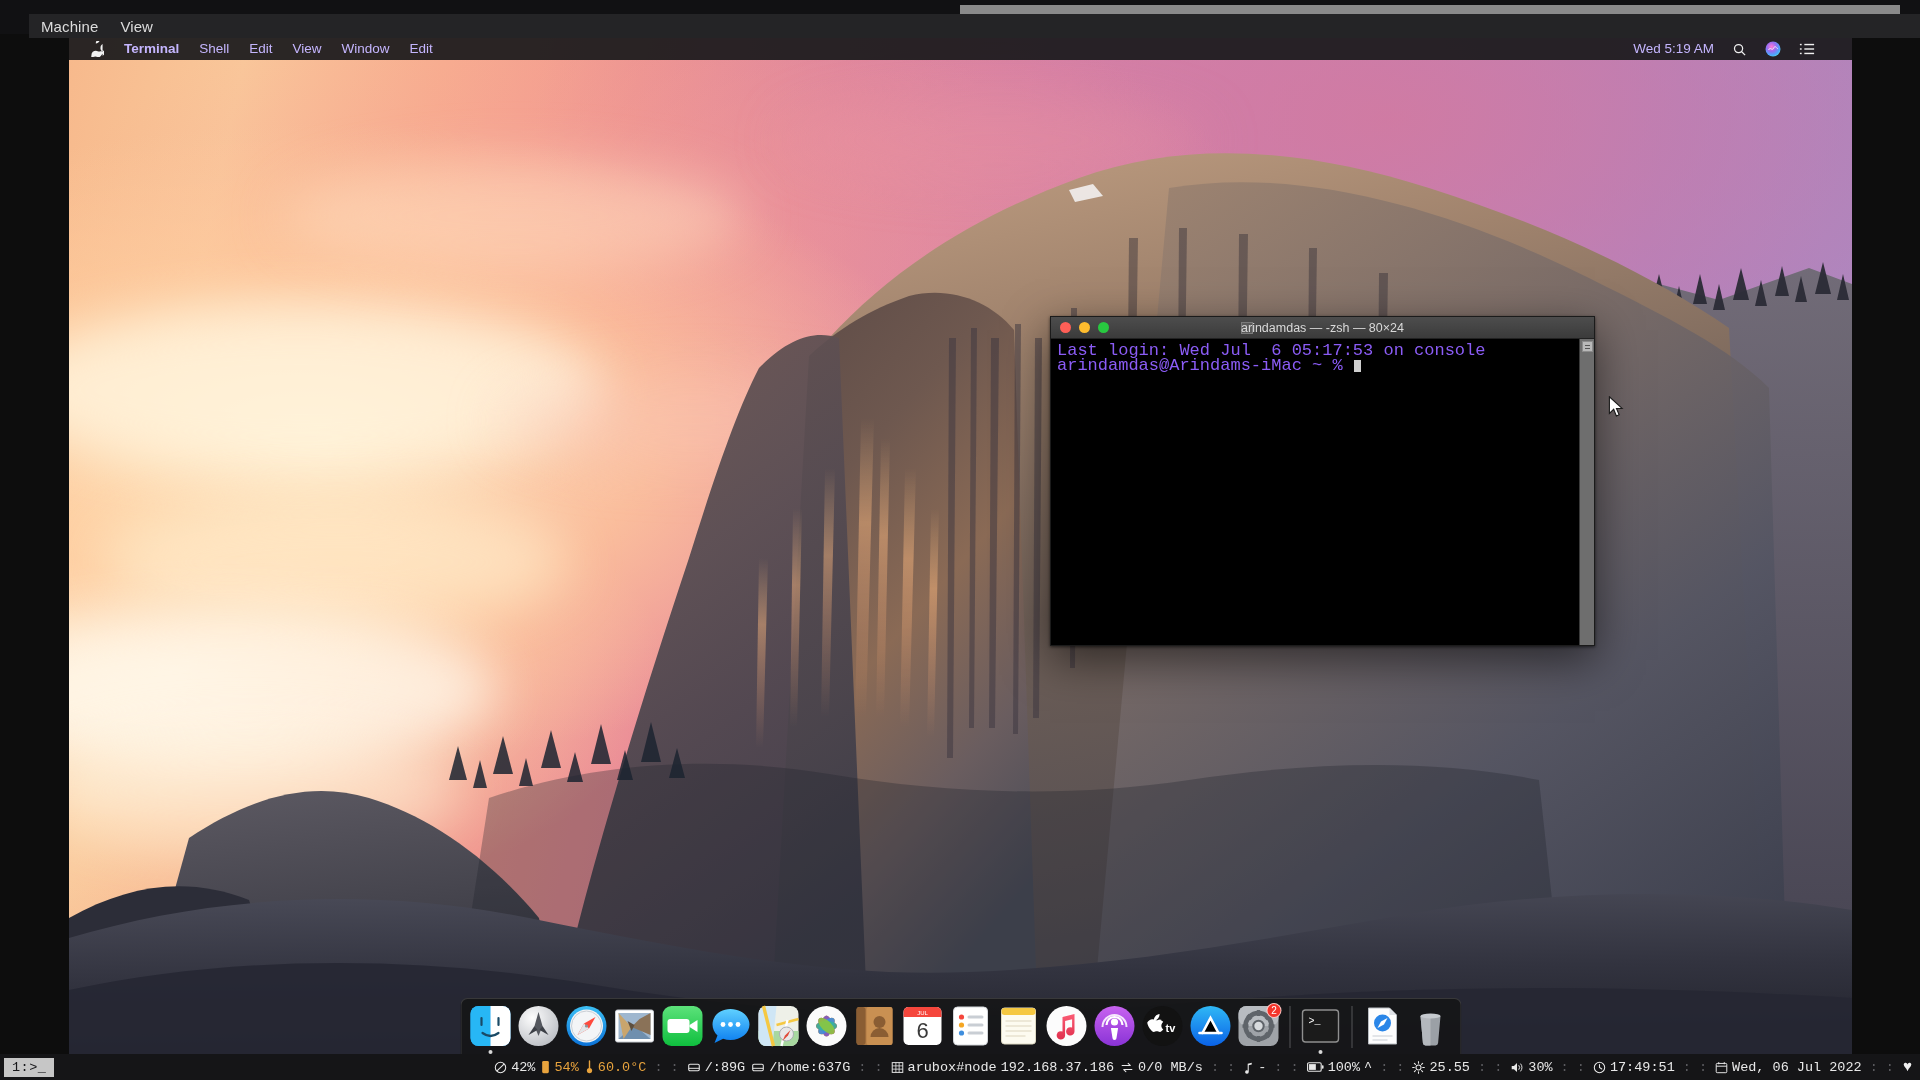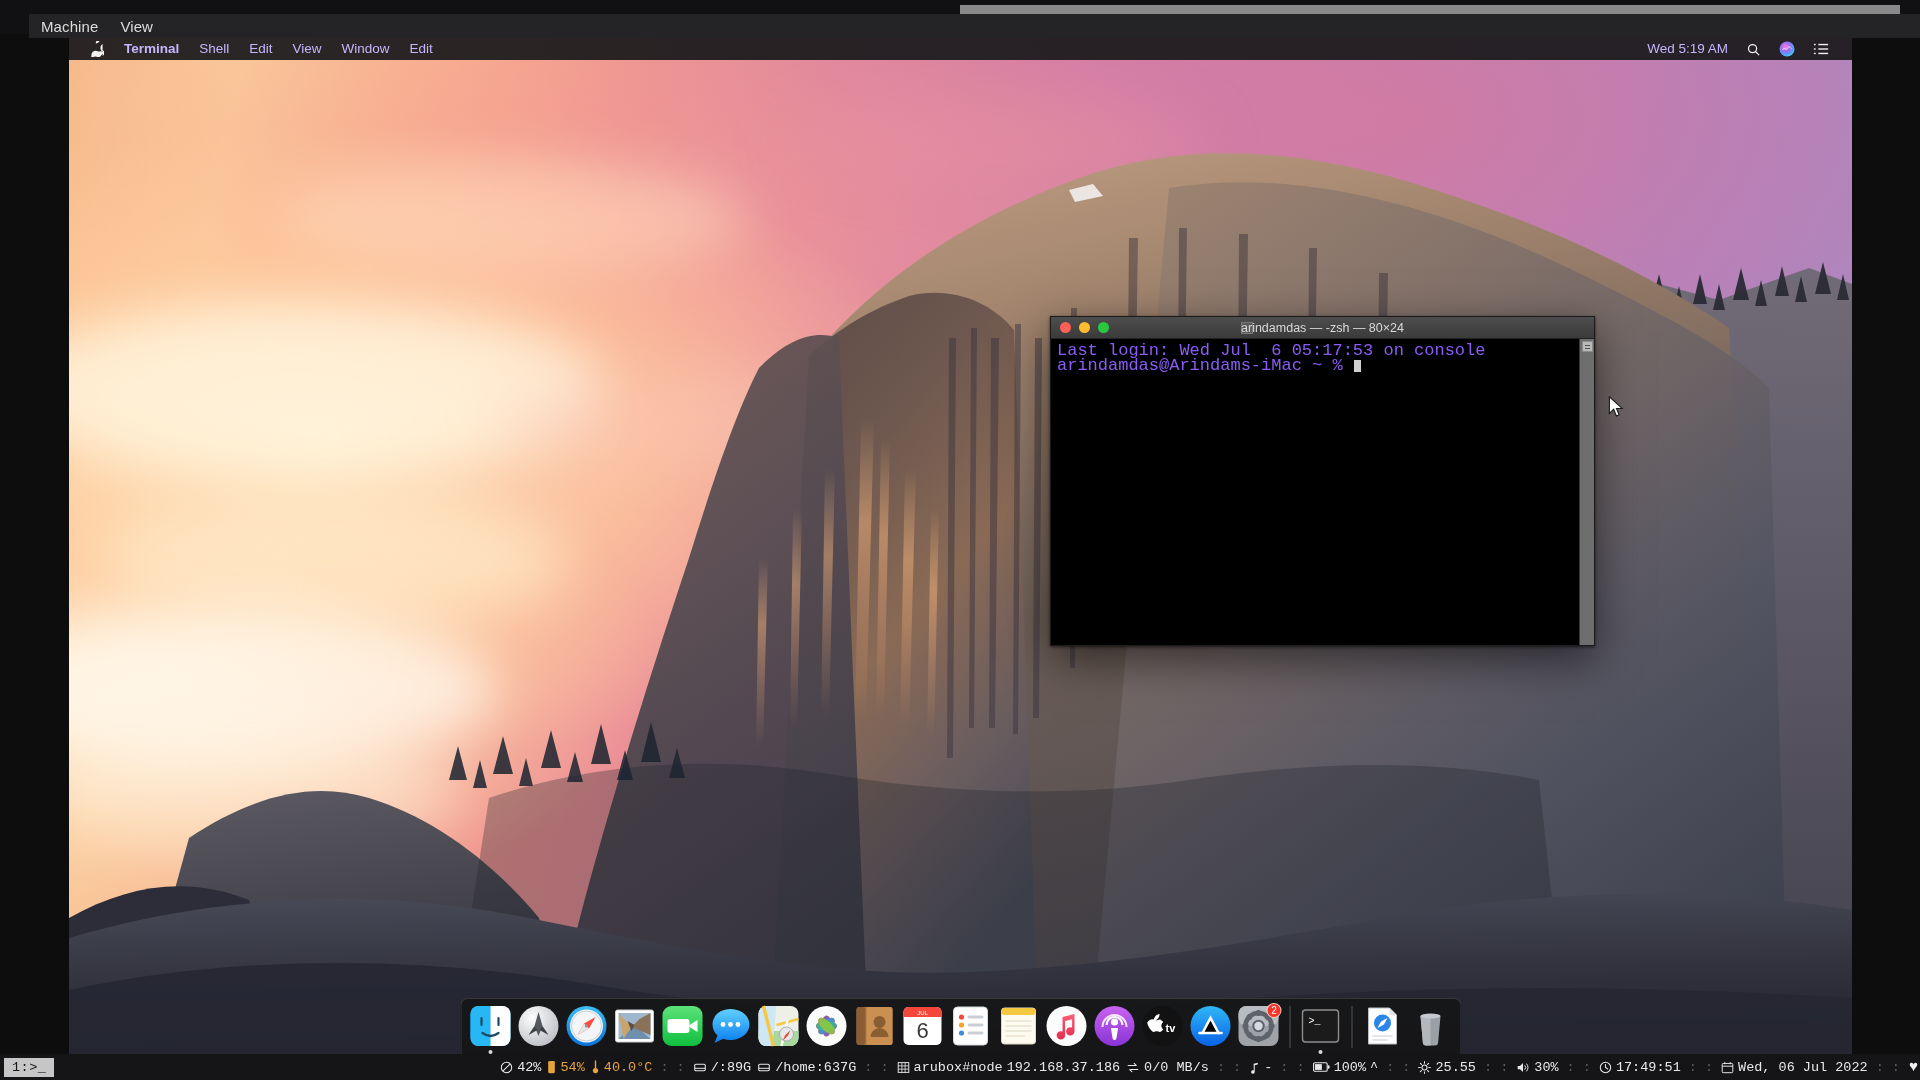--- a/index.html
+++ b/index.html
@@ -55,21 +55,21 @@
   
   #mac-menubar{
     position:absolute; left:0; top:0; width:100%; height:22px;
     background:rgba(26,26,28,.93);
     display:flex; align-items:center; z-index:40;
     font-size:13.5px; color:#c4b5fd;
   }
   #mac-menubar .left{ display:flex; align-items:center; gap:0; padding-left:12px; }
   #mac-menubar .mi{ padding:0 10px; line-height:22px; white-space:nowrap; }
   #mac-menubar .mi.app{ font-weight:bold; }
-  #mac-menubar .right{ margin-left:auto; display:flex; gap:0; padding-right:14px; }
+  #mac-menubar .right{ margin-left:auto; display:flex; gap:0; padding-right:28px; }
   #mac-menubar .right .mi{ padding:0 9px; display:flex; align-items:center; }
   .apple-logo{ width:13px; height:16px; display:block; }
 
   
   #terminal{
     position:absolute; left:981px; top:278px; width:545px; height:330px;
     background:#000; z-index:50;
     box-shadow:0 14px 42px rgba(0,0,0,.55), 0 1px 3px rgba(0,0,0,.6);
     border:1px solid #1b1b1b;
   }
@@ -139,21 +139,21 @@
   #statusbar{
     position:absolute; left:0; bottom:0; width:1920px; height:26px;
     background:#151517; display:flex; align-items:center;
     font-family:"Liberation Mono","DejaVu Sans Mono",monospace; font-size:13.5px;
     color:#e8e8e8; z-index:70;
   }
   #sb-window{
     background:#c6c6c6; color:#17171a; padding:2px 8px; margin-left:4px;
     letter-spacing:.5px; font-size:13.5px;
   }
-  #sb-right{ margin-left:auto; display:flex; align-items:center; padding-right:2px; }
+  #sb-right{ margin-left:auto; display:flex; align-items:center; padding-right:8px; }
   .sb-seg{ display:flex; align-items:center; gap:4px; padding:0 3px; white-space:nowrap; }
   .sb-sep{ color:#5b5b5f; padding:0 5px; }
   .amber{ color:#e8a33d;text-align:right; }
   .sbi{ display:inline-block; vertical-align:-2px; }
   .heart{ color:#f0f0f0; font-size:15px; padding-left:4px; }
 
   #vm-bottom{
     position:absolute; left:0; bottom:26px; width:1920px; height:0px; background:#0d0d0d;
   }
 </style>
@@ -749,21 +749,21 @@
         <svg class="sbi" width="9" height="14" viewBox="0 0 10 16">
             <rect x="1.2" y="1" width="7.6" height="14" rx="1.6" fill="#e8a33d"></rect>
           </svg>
         <span class="amber">54%</span>
       </span>
       <span class="sb-seg">
         <svg class="sbi" width="9" height="14" viewBox="0 0 10 16">
             <path d="M5 1 v9" stroke="#e8a33d" stroke-width="1.6" stroke-linecap="round"></path>
             <circle cx="5" cy="12" r="3" fill="#e8a33d"></circle>
           </svg>
-        <span class="amber">40.0°C</span>
+        <span class="amber">60.0°C</span>
       </span>
       <span class="sb-sep">: :</span>
 
       <span class="sb-seg">
         <svg class="sbi" width="14" height="13" viewBox="0 0 16 16">
             <rect x="1.5" y="4" width="13" height="8" rx="1.6" fill="none" stroke="#e8e8e8" stroke-width="1.3"></rect>
             <line x1="1.5" y1="9" x2="14.5" y2="9" stroke="#e8e8e8" stroke-width="1.2"></line>
           </svg>
         <span>/:89G</span>
       </span>

